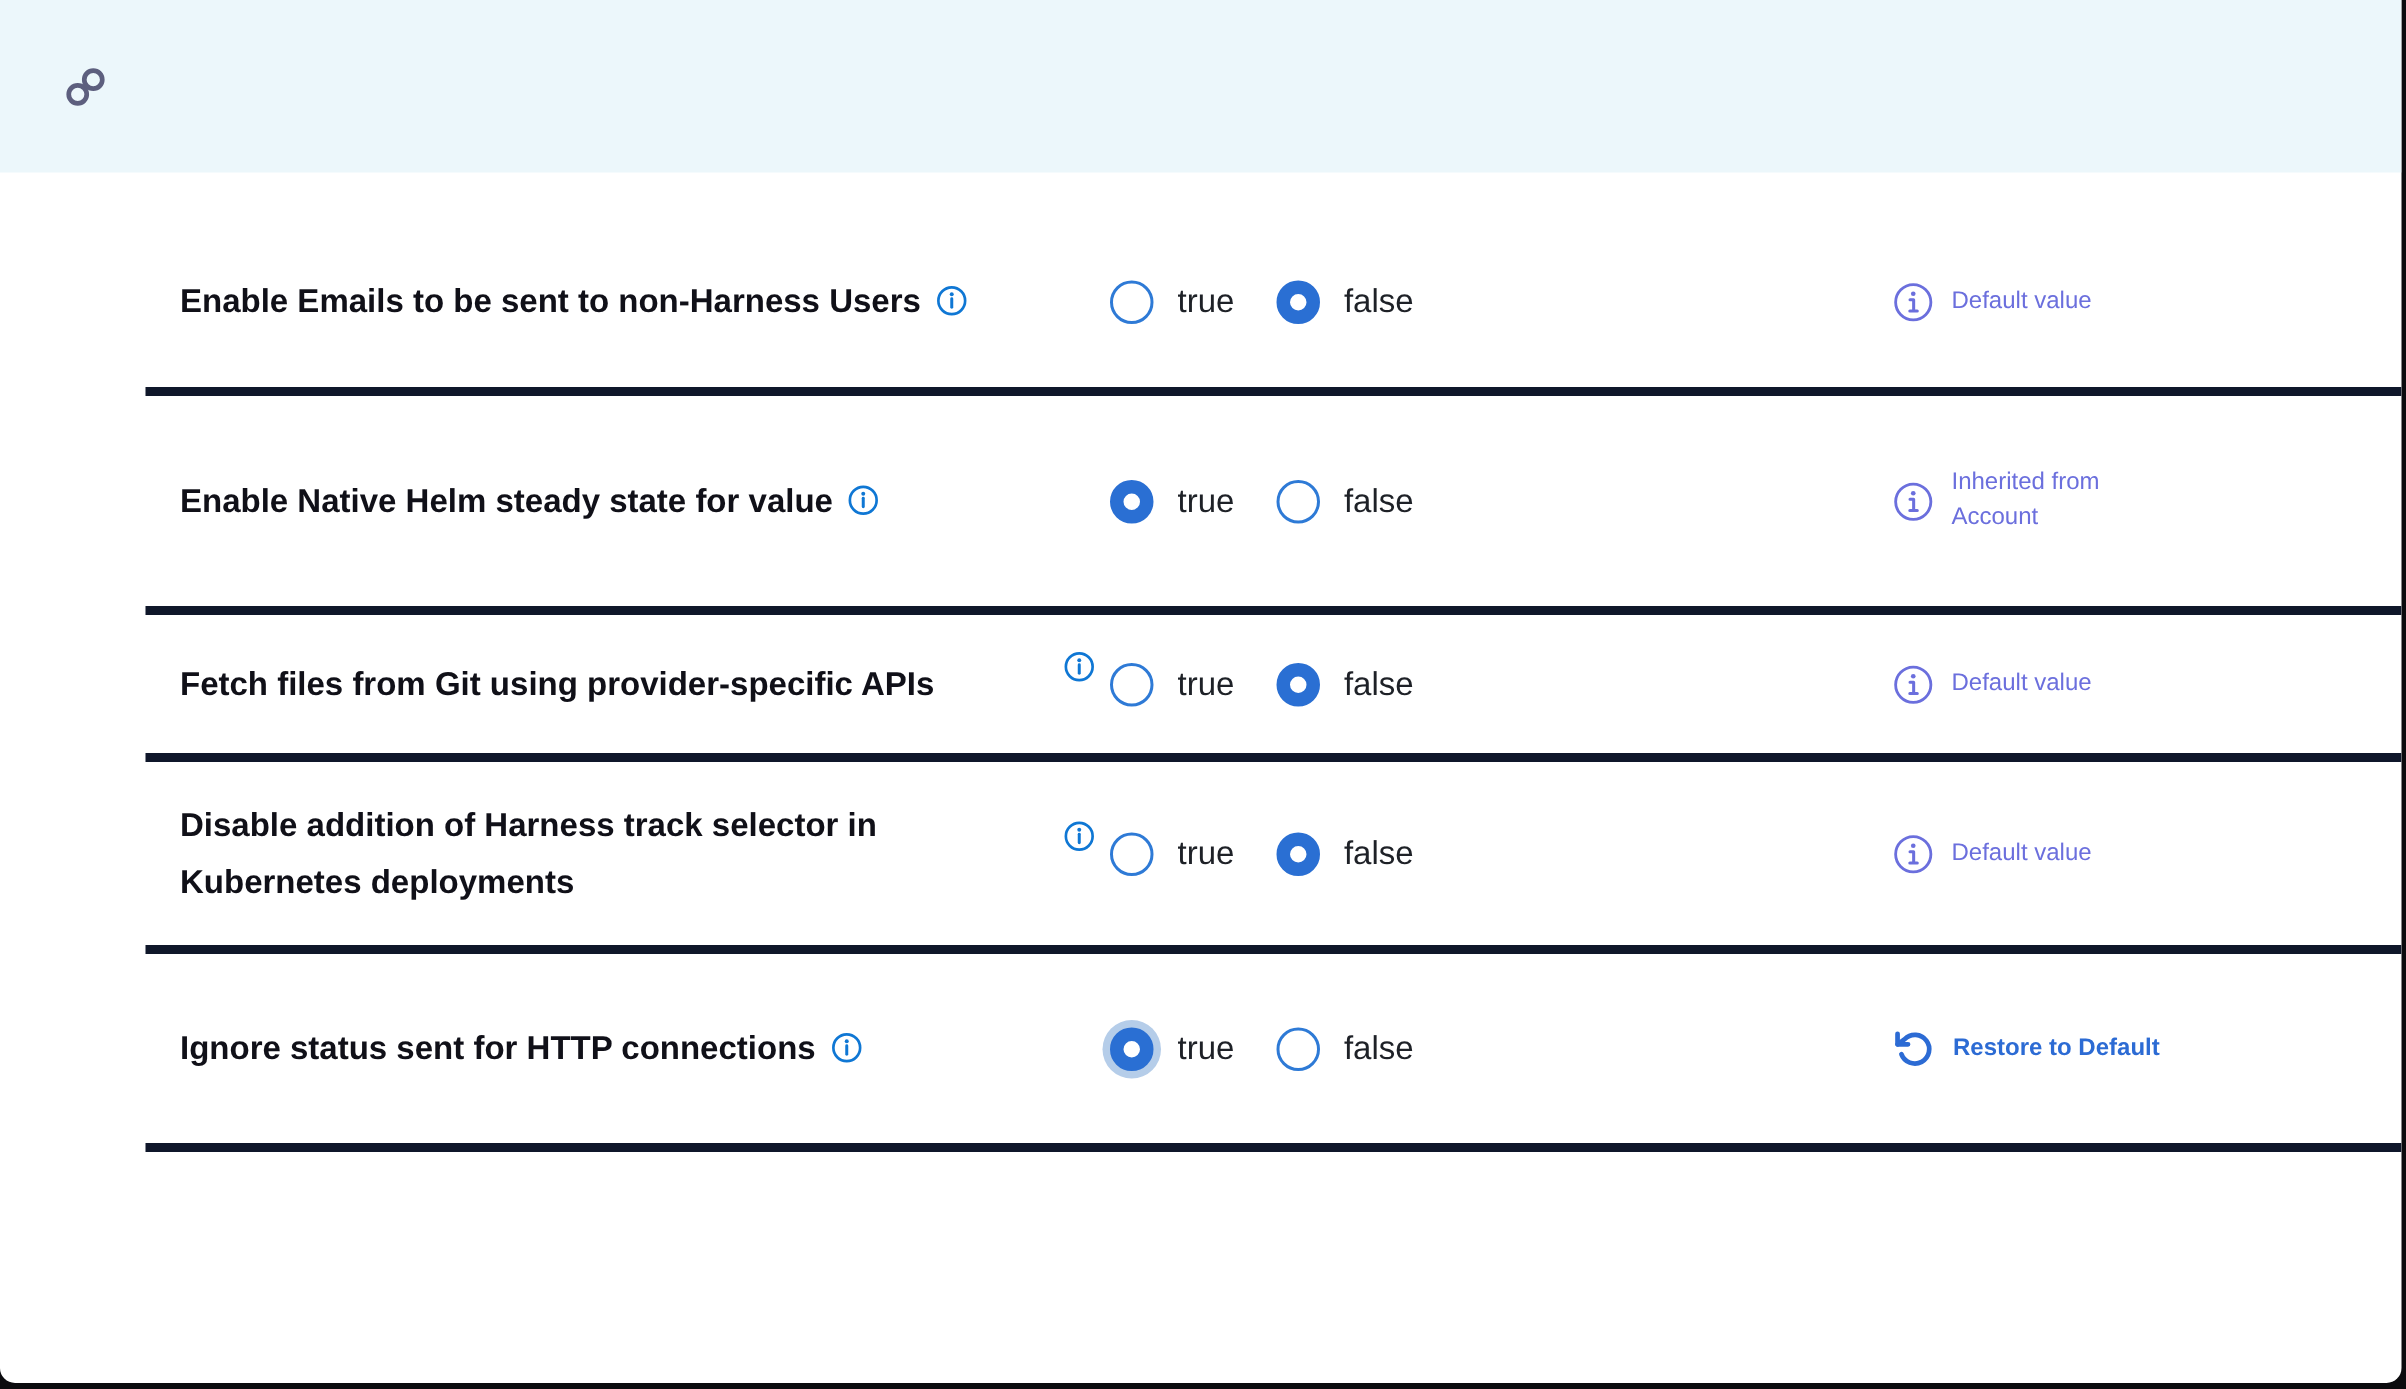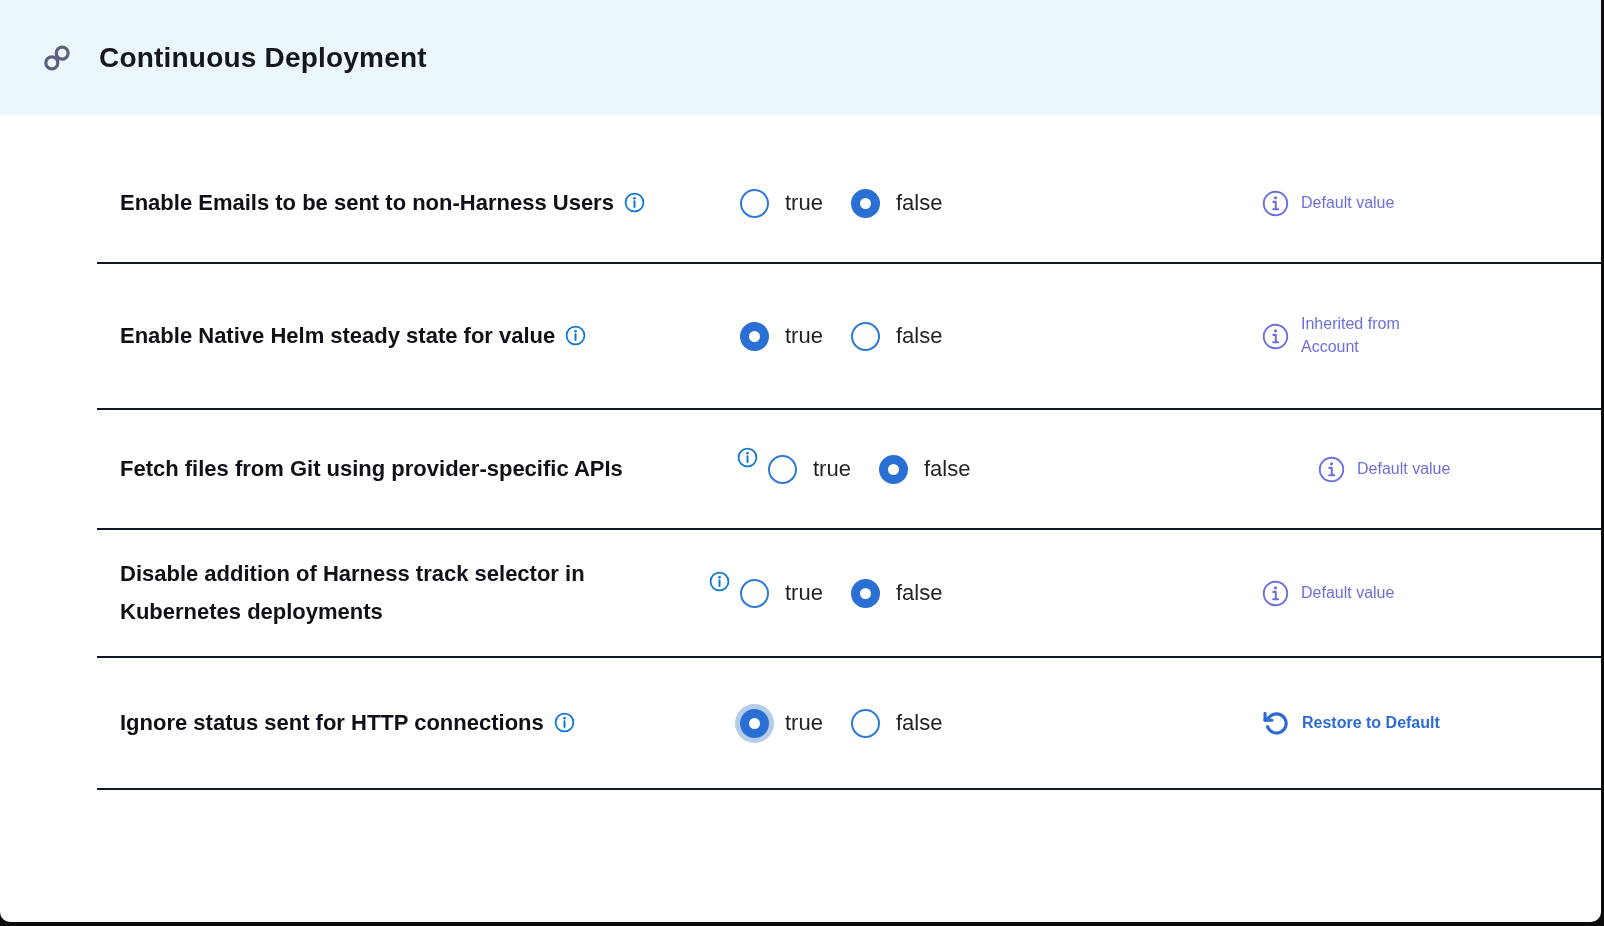--- a/index.html
+++ b/index.html
@@ -47,24 +47,24 @@
   .t-head {
     height:88px;
     background:#fafbfe;
     font-size:21px;
     font-weight:700;
     color:#1d1e25;
   }
   .t-head .name-cell { padding-left:23px; }
   .t-head .value-cell { padding-left:36px; }
 
-  .t-row { border-bottom:2px solid #0f172a; }
+  .t-row { border-bottom:6px solid #0f172a; }
   .t-row:nth-child(1){ height:120px; }
   .t-row:nth-child(2){ height:146px; }
-  .t-row:nth-child(3){ height:120px;gap:28px; }
+  .t-row:nth-child(3){ height:98px; }
   .t-row:nth-child(4){ height:128px; }
   .t-row:nth-child(5){ height:132px; }
 
   .name-cell {
     padding-left:23px;
     font-size:22px;
     font-weight:600;
     color:#101018;
     line-height:1.72;
   }
@@ -135,21 +135,20 @@
 
 <div class="page">
 
   <div class="banner">
     <span class="banner-icon">
   <svg width="30" height="30" viewBox="0 0 22 22" fill="none" stroke="currentColor" stroke-width="2.3">
     <circle cx="7.2" cy="14.6" r="4.4"></circle>
     <circle cx="14.8" cy="7.4" r="4.4"></circle>
   </svg>
 </span>
-    <span class="banner-title">Continuous Deployment</span>
   </div>
 
   <div class="settings-table">
     <div id="table-body">
   <div class="t-row">
     <div class="cell name-cell">
       <span class="row-label"><span class="label-text">Enable Emails to be sent to non-Harness Users</span><span class="label-info">
   <svg width="21" height="21" viewBox="0 0 20 20" fill="none">
     <circle cx="10" cy="10" r="8.5" stroke="currentColor" stroke-width="1.7"></circle>
     <circle cx="10" cy="5.9" r="1.25" fill="currentColor"></circle>

